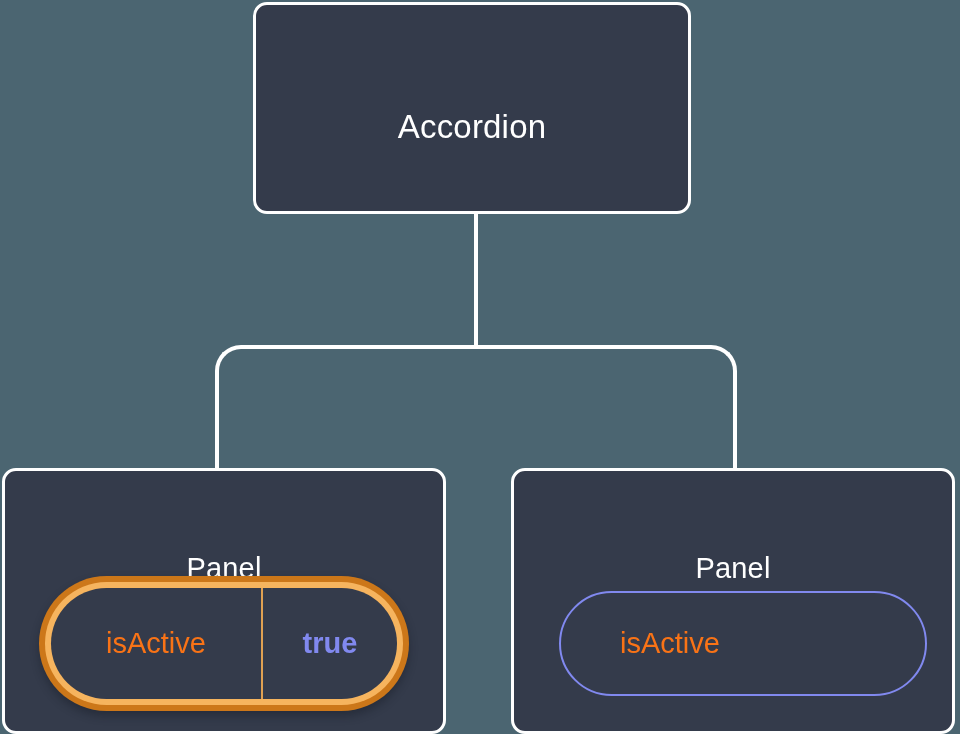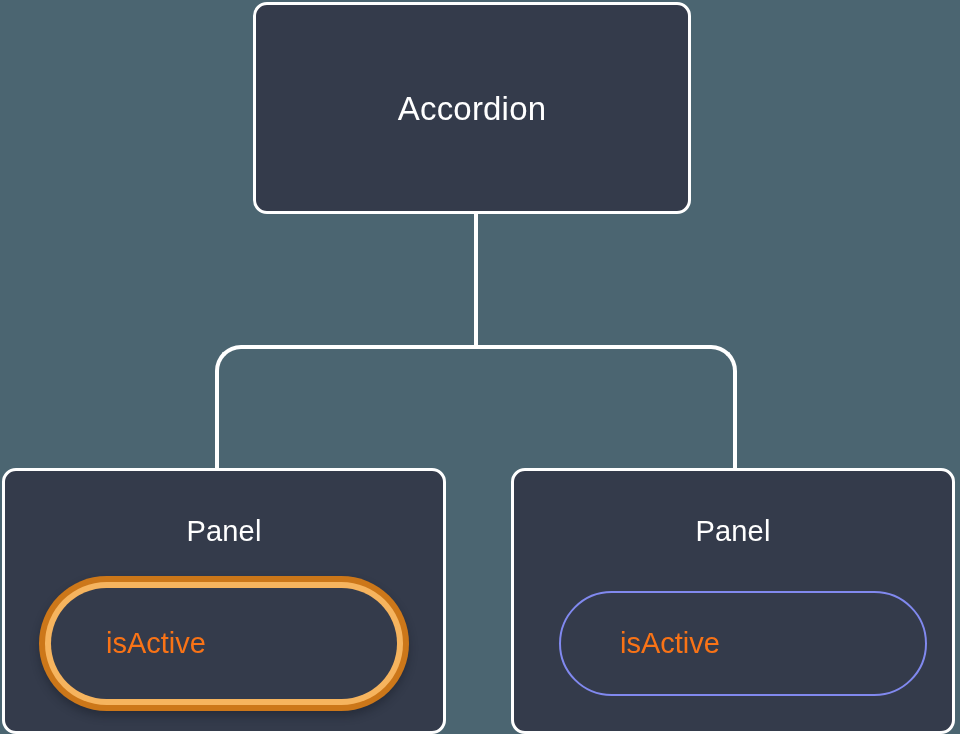--- a/index.html
+++ b/index.html
@@ -70,20 +70,21 @@
     width: 438px;
     height: 212px;
     justify-content: center;
   }
   .node-title {
     color: #ffffff;
     font-size: 33px;
     font-weight: 400;
     letter-spacing: 0.2px;
     line-height: 1;
+    margin-top: 37px;
   }
   .node-panel {
     top: 468px;
     width: 444px;
     height: 266px;
     padding-top: 46px;
   }
   .node-panel-left  { left: 2px; }
   .node-panel-right { left: 511px; }
   .node-panel .node-title {
@@ -175,20 +176,21 @@
   </div>
 
   <div class="node node-panel node-panel-left">
     <span class="node-title">Panel</span>
 
     <div class="pill-wrap" style="left:34px; top:105px;">
       <div class="pill-hl-outer">
         <div class="pill-hl-inner">
           <div class="pill-hl-core">
             <div class="pill-cell pill-key">isActive</div>
+            <div class="pill-cell pill-val">true</div>
           </div>
         </div>
       </div>
     </div>
 
   </div>
 
   <div class="node node-panel node-panel-right">
     <span class="node-title">Panel</span>
 

